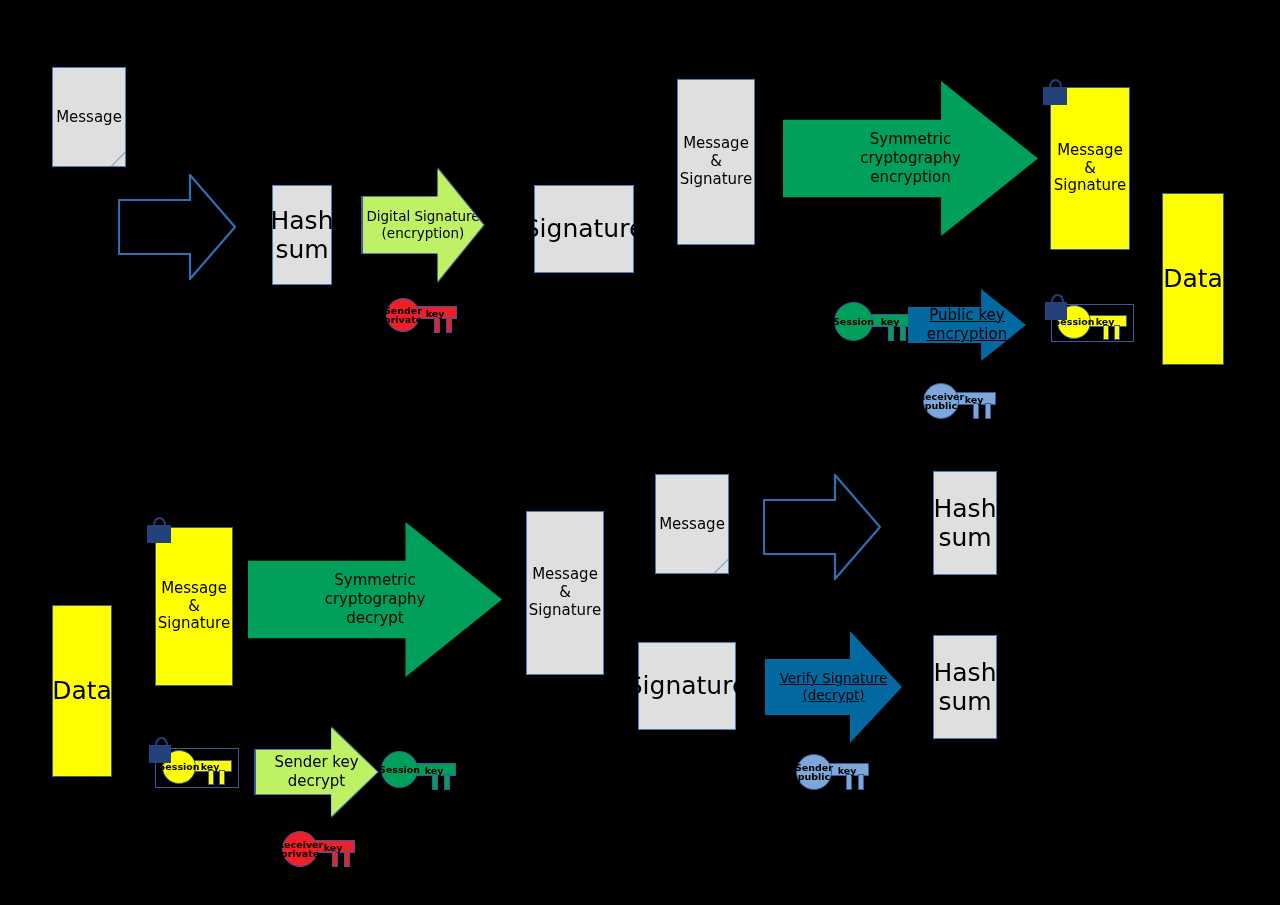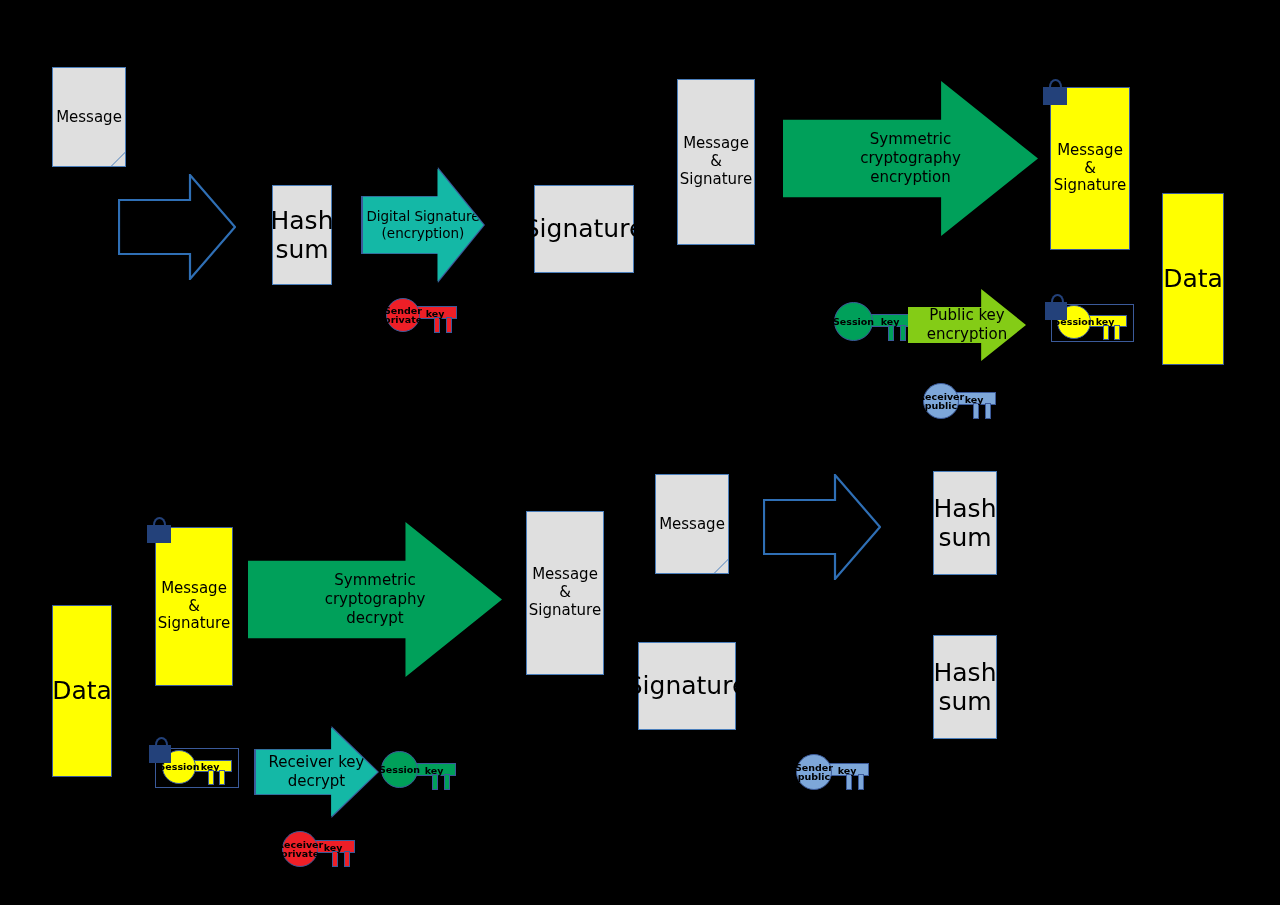--- a/index.html
+++ b/index.html
@@ -71,22 +71,22 @@
     display: flex;
     align-items: center;
     justify-content: center;
     text-align: center;
     color: #000000;
     line-height: 1.28;
     clip-path: polygon(0% 25%, 62% 25%, 62% 0%, 100% 50%, 62% 100%, 62% 75%, 0% 75%);
   }
   .arrow > span { display: block; }
   .arrow-green  { background: #00a05a; }
-  .arrow-red    { background: #14b8a6; }
-  .arrow-blue   { background: #84cc16; }
+  .arrow-red    { background: #bef264; }
+  .arrow-blue   { background: #0369a1; text-decoration: underline; }
 
   
   .arrow-outline {
     position: absolute;
     background: #3b5a9a;
     clip-path: polygon(0% 25%, 62% 25%, 62% 0%, 100% 50%, 62% 100%, 62% 75%, 0% 75%);
   }
 
   
   .arrow-hollow { position: absolute; }
@@ -309,20 +309,24 @@
 
   <div class="box box-grey abs t-big" style="left:933px; top:452px; width:64px; height:104px; flex-direction:column;">
     <span>Hash</span>
     <span>sum</span>
   </div>
 
   <div class="box box-grey abs t-big" style="left:638px; top:623px; width:98px; height:88px;">
     <span>Signature</span>
   </div>
 
+  <div class="arrow arrow-blue t-small" style="left:765px; top:612px; width:137px; height:112px; flex-direction:column;">
+    <span>Verify Signature</span>
+    <span>(decrypt)</span>
+  </div>
 
   <div class="box box-grey abs t-big" style="left:933px; top:616px; width:64px; height:104px; flex-direction:column;">
     <span>Hash</span>
     <span>sum</span>
   </div>
 
   <div class="key k-blue" style="left:796px; top:730px; width:78px; height:44px;">
     <div class="kshaft" style="left:29px; top:14px; width:44px; height:13px;"></div>
     <div class="ktooth" style="left:50px; top:25px; width:6px; height:16px;"></div>
     <div class="ktooth" style="left:62px; top:25px; width:6px; height:16px;"></div>
@@ -343,21 +347,21 @@
     </div>
     <div class="klabel t-key" style="left:26px; top:12px; width:44px;">key</div>
   </div>
   <div class="padlock" style="left:148px; top:718px; width:26px; height:28px;">
     <div class="shackle" style="left:7px; top:0px; width:13px; height:10px;"></div>
     <div class="lbody" style="left:1px; top:8px; width:22px; height:18px;"></div>
   </div>
 
   <div class="arrow-outline" style="left:254px; top:707px; width:125px; height:92px;"></div>
   <div class="arrow arrow-red t-med" style="left:255.5px; top:708.5px; width:122px; height:89px; flex-direction:column;">
-    <span>Receiver key</span>
+    <span>Sender key</span>
     <span>decrypt</span>
   </div>
 
   <div class="key k-green" style="left:381px; top:732px; width:78px; height:42px;">
     <div class="kshaft" style="left:31px; top:12px; width:44px; height:13px;"></div>
     <div class="ktooth" style="left:51px; top:23px; width:6px; height:16px;"></div>
     <div class="ktooth" style="left:63px; top:23px; width:6px; height:16px;"></div>
     <div class="kcirc t-key" style="left:0px; top:0px; width:37px; height:37px;">
       <span>Session</span>
     </div>

